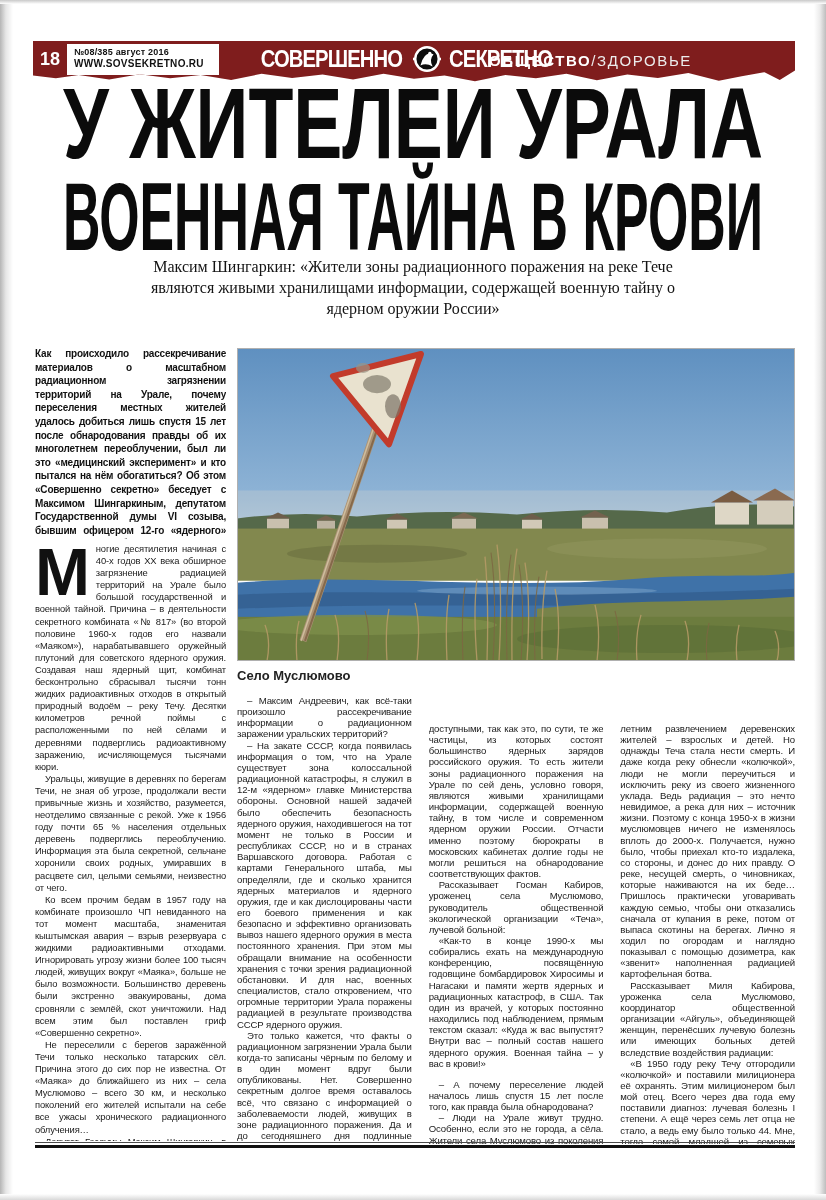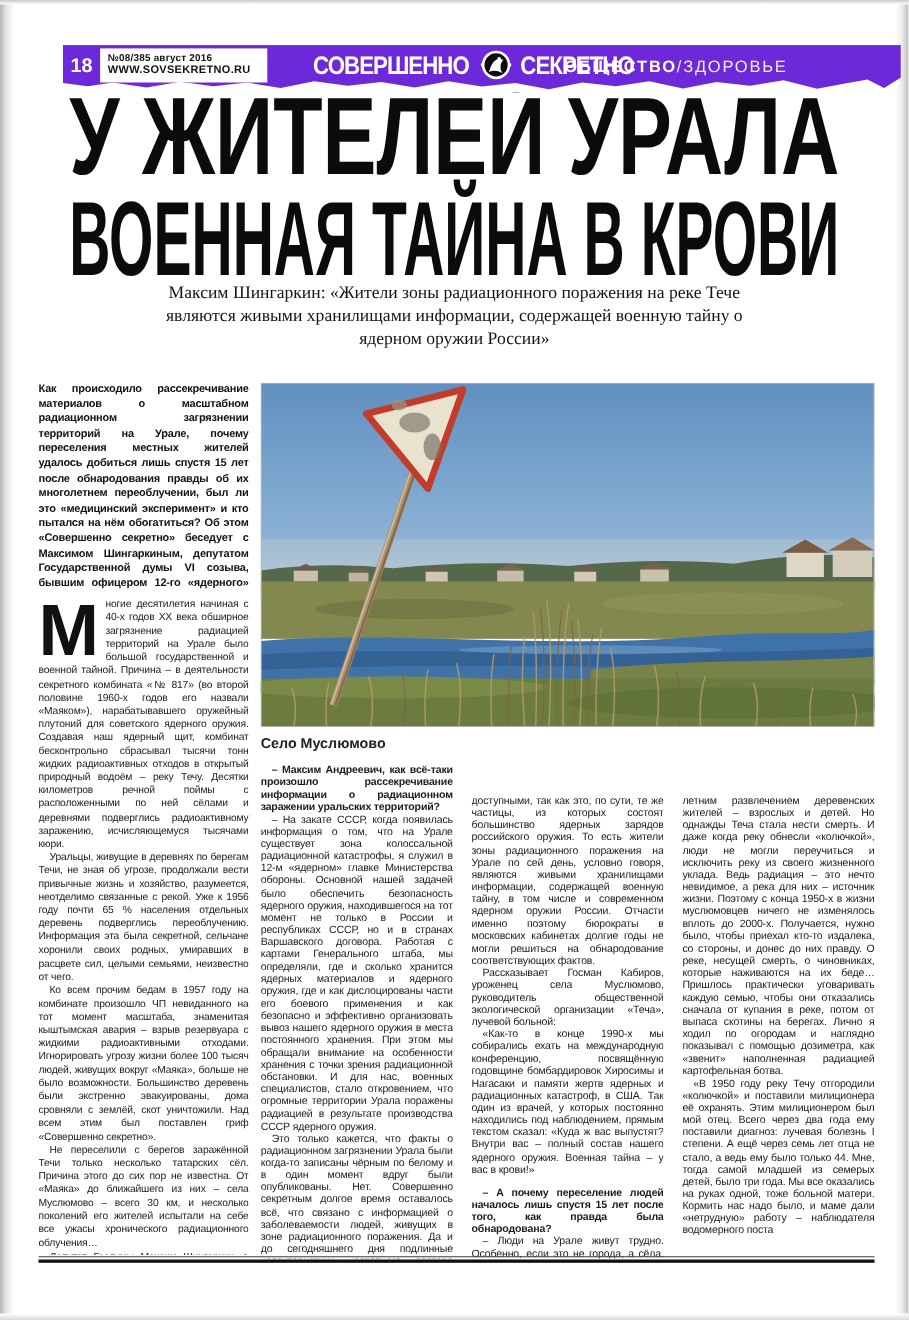--- a/index.html
+++ b/index.html
@@ -9,24 +9,24 @@
   .edge-left{position:absolute;left:0;top:0;bottom:0;width:13px;
     background:linear-gradient(90deg,#b5b5b5,#e6e6e6 45%,#ffffff);}
   .edge-right{position:absolute;right:0;top:0;bottom:0;width:12px;
     background:linear-gradient(270deg,#bdbdbd,#ebebeb 50%,#ffffff);}
   .edge-top{position:absolute;top:0;left:0;right:0;height:4px;
     background:linear-gradient(#c9c9c9,#ffffff);}
   .edge-bottom{position:absolute;bottom:0;left:0;right:0;height:6px;
     background:linear-gradient(#ffffff,#d9d9d9);}
 
   
-  .masthead-bar{position:absolute;left:33px;top:41px;width:762px;height:41px;background:#6d28d9;
+  .masthead-bar{position:absolute;left:33px;top:41px;width:762px;height:41px;background:#7f1d1d;
     clip-path:polygon(0 0,100% 0,100% 72%,98% 95%,96% 76%,93% 86%,90% 97%,86% 78%,82% 90%,78% 82%,
       74% 96%,70% 80%,66% 91%,62% 83%,58% 98%,54% 84%,50% 92%,46% 80%,42% 94%,38% 82%,34% 90%,
-      30% 80%,26% 95%,22% 83%,18% 91%,14% 81%,10% 94%,6% 83%,3% 91%,0 84%);margin-left:24px;}
+      30% 80%,26% 95%,22% 83%,18% 91%,14% 81%,10% 94%,6% 83%,3% 91%,0 84%);}
   .pagenum{position:absolute;left:7px;top:8px;color:#fff;font-size:18px;font-weight:bold;}
   .infobox{position:absolute;left:34px;top:3px;width:152px;height:31px;background:#ffffff;
     padding:3px 7px;box-sizing:border-box;line-height:1.25;}
   .issue{font-size:9px;font-weight:bold;color:#111;letter-spacing:.2px;}
   .site{font-size:10px;font-weight:bold;color:#111;letter-spacing:.3px;}
   .logo{position:absolute;left:218px;top:4px;display:flex;align-items:center;color:#fff;}
   .logo-word{font-size:23px;font-weight:bold;letter-spacing:-1px;transform:scaleX(.88);
     transform-origin:center;white-space:nowrap;}
   .logo-emblem{margin:0 1px;flex:0 0 auto;}
   .section{position:absolute;left:456px;top:11px;font-size:15px;color:#fff;letter-spacing:1.6px;white-space:nowrap;}
@@ -54,21 +54,21 @@
   
   .photo{position:absolute;left:237px;top:348px;width:558px;height:313px;}
   .caption{position:absolute;left:237px;top:668px;font-size:13px;font-weight:bold;color:#222;}
 
   
   .interview{position:absolute;left:237px;top:695px;width:558px;height:449px;display:flex;gap:17px;}
   .icol{flex:1 1 0;font-size:9.6px;line-height:11.15px;letter-spacing:-.15px;text-align:justify;
     overflow:hidden;color:#1b1b1b;}
   .icol p{margin:0;text-indent:10px;}
   .icol p.flush{text-indent:0;margin-top:28px;}
-  .icol p.q{font-weight:bold;}
+  .icol p.q{font-weight:normal;}
   .icol p.gap{margin-top:10px;}
 
   
   .bottom-rule-thin{position:absolute;left:35px;top:1142px;width:760px;height:0;border-top:1px solid #4c4c4c;}
   .bottom-rule-thick{position:absolute;left:35px;top:1145px;width:760px;height:3px;background:#101010;}
 </style>
 </head>
 <body>
 
 <div class="page">
@@ -211,19 +211,20 @@
       </div>
     <div class="icol">
         <p class="flush">доступными, так как это, по сути, те же частицы, из которых состоят большинство ядерных зарядов российского оружия. То есть жители зоны радиационного поражения на Урале по сей день, условно говоря, являются живыми хранилищами информации, содержащей военную тайну, в том числе и современном ядерном оружии России. Отчасти именно поэтому бюрократы в московских кабинетах долгие годы не могли решиться на обнародование соответствующих фактов.</p>
         <p>Рассказывает Госман Кабиров, уроженец села Муслюмово, руководитель общественной экологической организации «Теча», лучевой больной:</p>
         <p>«Как-то в конце 1990-х мы собирались ехать на международную конференцию, посвящённую годовщине бомбардировок Хиросимы и Нагасаки и памяти жертв ядерных и радиационных катастроф, в США. Так один из врачей, у которых постоянно находились под наблюдением, прямым текстом сказал: «Куда ж вас выпустят? Внутри вас – полный состав нашего ядерного оружия. Военная тайна – у вас в крови!»</p>
         <p class="q gap">– А почему переселение людей началось лишь спустя 15 лет после того, как правда была обнародована?</p>
         <p>– Люди на Урале живут трудно. Особенно, если это не города, а сёла. Жители села Муслюмово из поколения в поколение жили на реке Тече, берущей своё начало у подножья Уральских гор. Река кормила их, заливая каждую весну поля и огороды. В реке круглый год ловили рыбу. Купание в реке было основным</p>
       </div>
     <div class="icol">
         <p class="flush">летним развлечением деревенских жителей – взрослых и детей. Но однажды Теча стала нести смерть. И даже когда реку обнесли «колючкой», люди не могли переучиться и исключить реку из своего жизненного уклада. Ведь радиация – это нечто невидимое, а река для них – источник жизни. Поэтому с конца 1950-х в жизни муслюмовцев ничего не изменялось вплоть до 2000-х. Получается, нужно было, чтобы приехал кто-то издалека, со стороны, и донес до них правду. О реке, несущей смерть, о чиновниках, которые наживаются на их беде… Пришлось практически уговаривать каждую семью, чтобы они отказались сначала от купания в реке, потом от выпаса скотины на берегах. Лично я ходил по огородам и наглядно показывал с помощью дозиметра, как «звенит» наполненная радиацией картофельная ботва.</p>
+        <p>Рассказывает Миля Кабирова, уроженка села Муслюмово, координатор общественной организации «Айгуль», объединяющей женщин, перенёсших лучевую болезнь или имеющих больных детей вследствие воздействия радиации:</p>
         <p>«В 1950 году реку Течу отгородили «колючкой» и поставили милиционера её охранять. Этим милиционером был мой отец. Всего через два года ему поставили диагноз: лучевая болезнь I степени. А ещё через семь лет отца не стало, а ведь ему было только 44. Мне, тогда самой младшей из семерых детей, было три года. Мы все оказались на руках одной, тоже больной матери. Кормить нас надо было, и маме дали «нетрудную» работу – наблюдателя водомерного поста</p>
       </div>
   </div>
 
   <div class="bottom-rule-thin"></div>
   <div class="bottom-rule-thick"></div>
 </div>
 
 </body></html>

